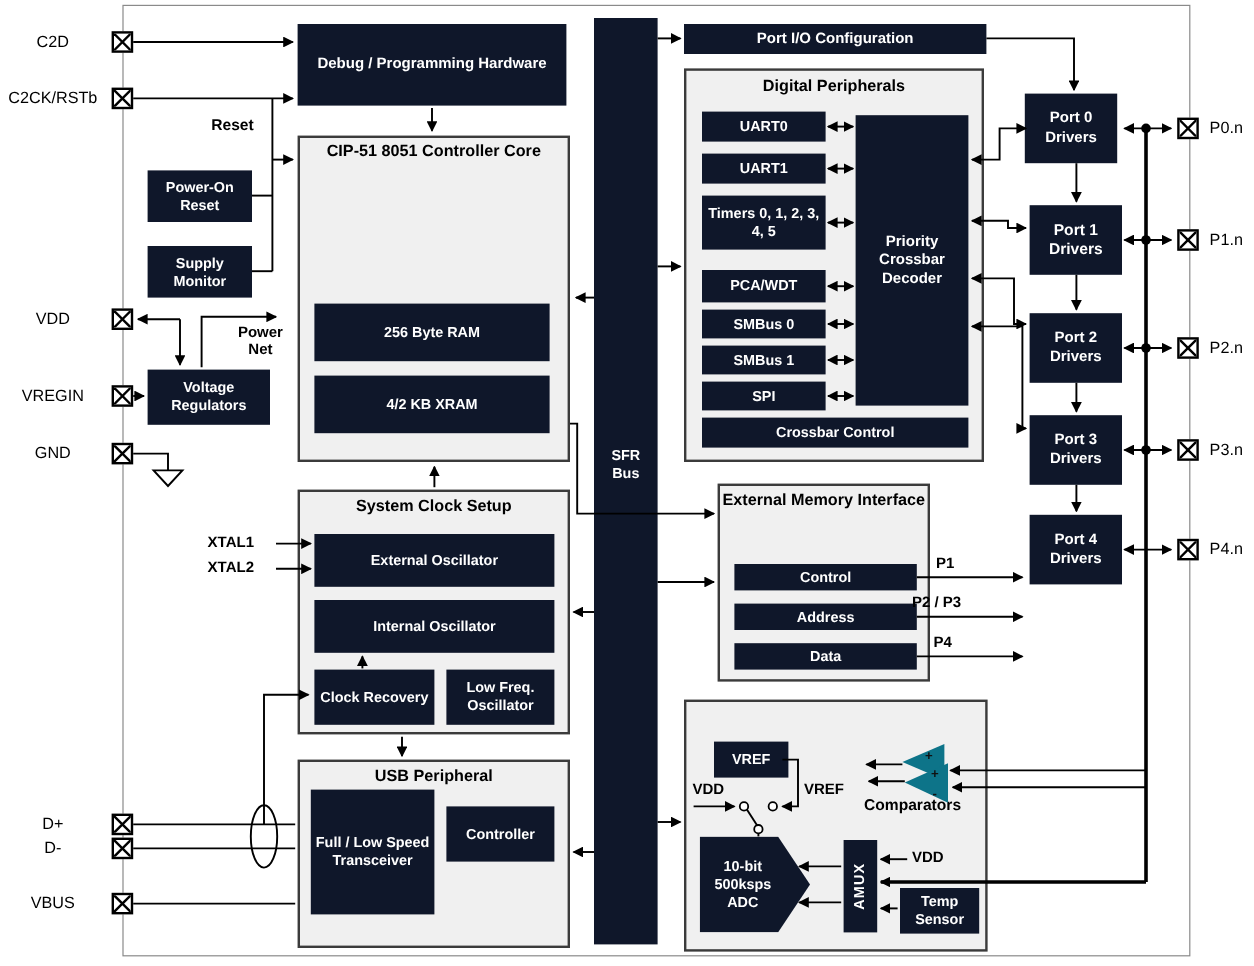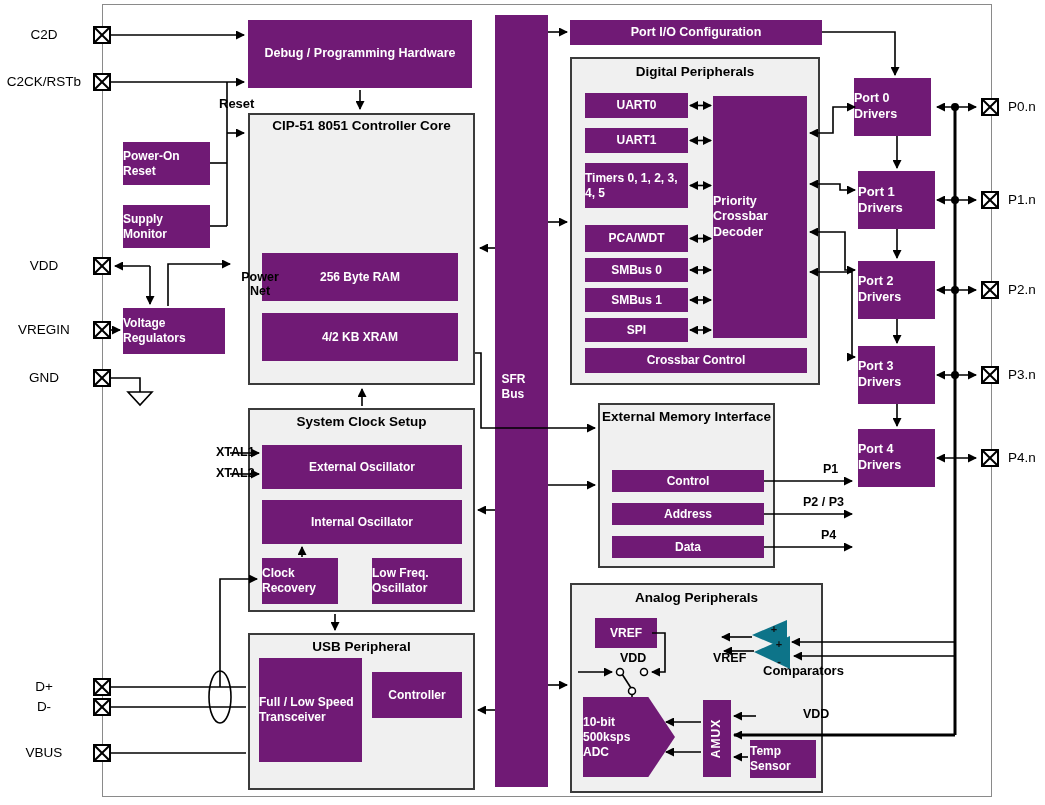--- a/index.html
+++ b/index.html
@@ -3,24 +3,24 @@
 <meta charset="utf-8">
 <style>
   html,body{margin:0;padding:0;background:#fff;}
   #canvas{position:relative;width:1045px;height:805px;background:#fff;overflow:hidden;
           font-family:"Liberation Sans",sans-serif;}
   .chip-border{position:absolute;left:102px;top:4px;width:888px;height:791px;
                border:1px solid #8a8a8a;z-index:0;}
   .container{position:absolute;background:#f0f0f0;border:2px solid #3b3b3b;z-index:1;box-sizing:border-box;}
   .ctitle{position:absolute;left:0;width:100%;text-align:center;font-weight:bold;
           font-size:13.5px;color:#000;line-height:1.15;z-index:3;}
-  .blk{position:absolute;background:#701a75;color:#fff;font-weight:bold;font-size:12px;
-       display:flex;align-items:center;justify-content:center;
+  .blk{position:absolute;background:#0f172a;color:#fff;font-weight:bold;font-size:12px;
+       display:flex;align-items:center;justify-content:center;text-align:center;
        line-height:1.25;z-index:2;box-sizing:border-box;}
-  .lbl{position:absolute;font-weight:bold;font-size:12.5px;color:#000;z-index:3;white-space:nowrap;margin-left:43px;}
+  .lbl{position:absolute;font-weight:bold;font-size:12.5px;color:#000;z-index:3;white-space:nowrap;}
   .pinlbl{position:absolute;font-size:13.5px;color:#000;z-index:3;white-space:nowrap;}
   .pinlbl.left{left:0;width:88px;text-align:center;white-space:nowrap;}
   .pin{position:absolute;width:14px;height:14px;border:2px solid #000;background:#fff;
        overflow:hidden;z-index:4;}
   .pin::before,.pin::after{content:"";position:absolute;left:-3px;top:6px;width:20px;height:2px;
        background:#000;}
   .pin::before{transform:rotate(45deg);}
   .pin::after{transform:rotate(-45deg);}
   #wires{position:absolute;left:0;top:0;z-index:10;pointer-events:none;}
   .adc{clip-path:polygon(0 0,71% 0,100% 50%,71% 100%,0 100%);padding-right:20px;}
@@ -80,21 +80,21 @@
 
   <div class="container" style="left:248px;top:113px;width:227px;height:272px"></div>
   <div class="ctitle" style="left:248px;top:118px;width:227px">CIP-51 8051 Controller Core</div>
   <div class="blk" style="left:262px;top:253px;width:196px;height:48px">256 Byte RAM</div>
   <div class="blk" style="left:262px;top:313px;width:196px;height:48px">4/2 KB XRAM</div>
 
   <div class="container" style="left:248px;top:408px;width:227px;height:204px"></div>
   <div class="ctitle" style="left:248px;top:414px;width:227px">System Clock Setup</div>
   <div class="blk" style="left:262px;top:445px;width:200px;height:44px">External Oscillator</div>
   <div class="blk" style="left:262px;top:500px;width:200px;height:44px">Internal Oscillator</div>
-  <div class="blk" style="left:262px;top:558px;width:76px;height:46px">Clock Recovery</div>
+  <div class="blk" style="left:262px;top:558px;width:100px;height:46px">Clock Recovery</div>
   <div class="blk" style="left:372px;top:558px;width:90px;height:46px">Low Freq. Oscillator</div>
 
   <div class="container" style="left:248px;top:633px;width:227px;height:157px"></div>
   <div class="ctitle" style="left:248px;top:639px;width:227px">USB Peripheral</div>
   <div class="blk" style="left:259px;top:658px;width:103px;height:104px">Full / Low Speed Transceiver</div>
   <div class="blk" style="left:372px;top:672px;width:90px;height:46px">Controller</div>
 
   <div class="blk" style="left:495px;top:15px;width:53px;height:772px;align-items:flex-start">
     <span style="margin-top:357px;display:inline-block;width:40px">SFR Bus</span>
   </div>
@@ -113,21 +113,20 @@
   <div class="blk" style="left:585px;top:348px;width:222px;height:25px">Crossbar Control</div>
   <div class="blk" style="left:713px;top:96px;width:94px;height:242px;font-size:12.5px">Priority Crossbar Decoder</div>
 
   <div class="container" style="left:598px;top:403px;width:177px;height:165px"></div>
   <div class="ctitle" style="left:598px;top:409px;width:177px">External Memory Interface</div>
   <div class="blk" style="left:612px;top:470px;width:152px;height:22px">Control</div>
   <div class="blk" style="left:612px;top:503px;width:152px;height:22px">Address</div>
   <div class="blk" style="left:612px;top:536px;width:152px;height:22px">Data</div>
 
   <div class="container" style="left:570px;top:583px;width:253px;height:210px"></div>
-  <div class="ctitle" style="left:570px;top:590px;width:253px">Analog Peripherals</div>
   <div class="blk" style="left:595px;top:618px;width:62px;height:30px">VREF</div>
   <span class="lbl" style="left:577px;top:651px">VDD</span>
   <span class="lbl" style="left:670px;top:651px">VREF</span>
   <span class="lbl" style="left:720px;top:663px;font-size:13px">Comparators</span>
   <div class="blk adc" style="left:583px;top:697px;width:92px;height:80px">10-bit 500ksps ADC</div>
   <div class="blk" style="left:703px;top:700px;width:28px;height:77px">
     <span class="vtext">AMUX</span>
   </div>
   <span class="lbl" style="left:760px;top:707px">VDD</span>
   <div class="blk" style="left:750px;top:740px;width:66px;height:38px">Temp Sensor</div>

